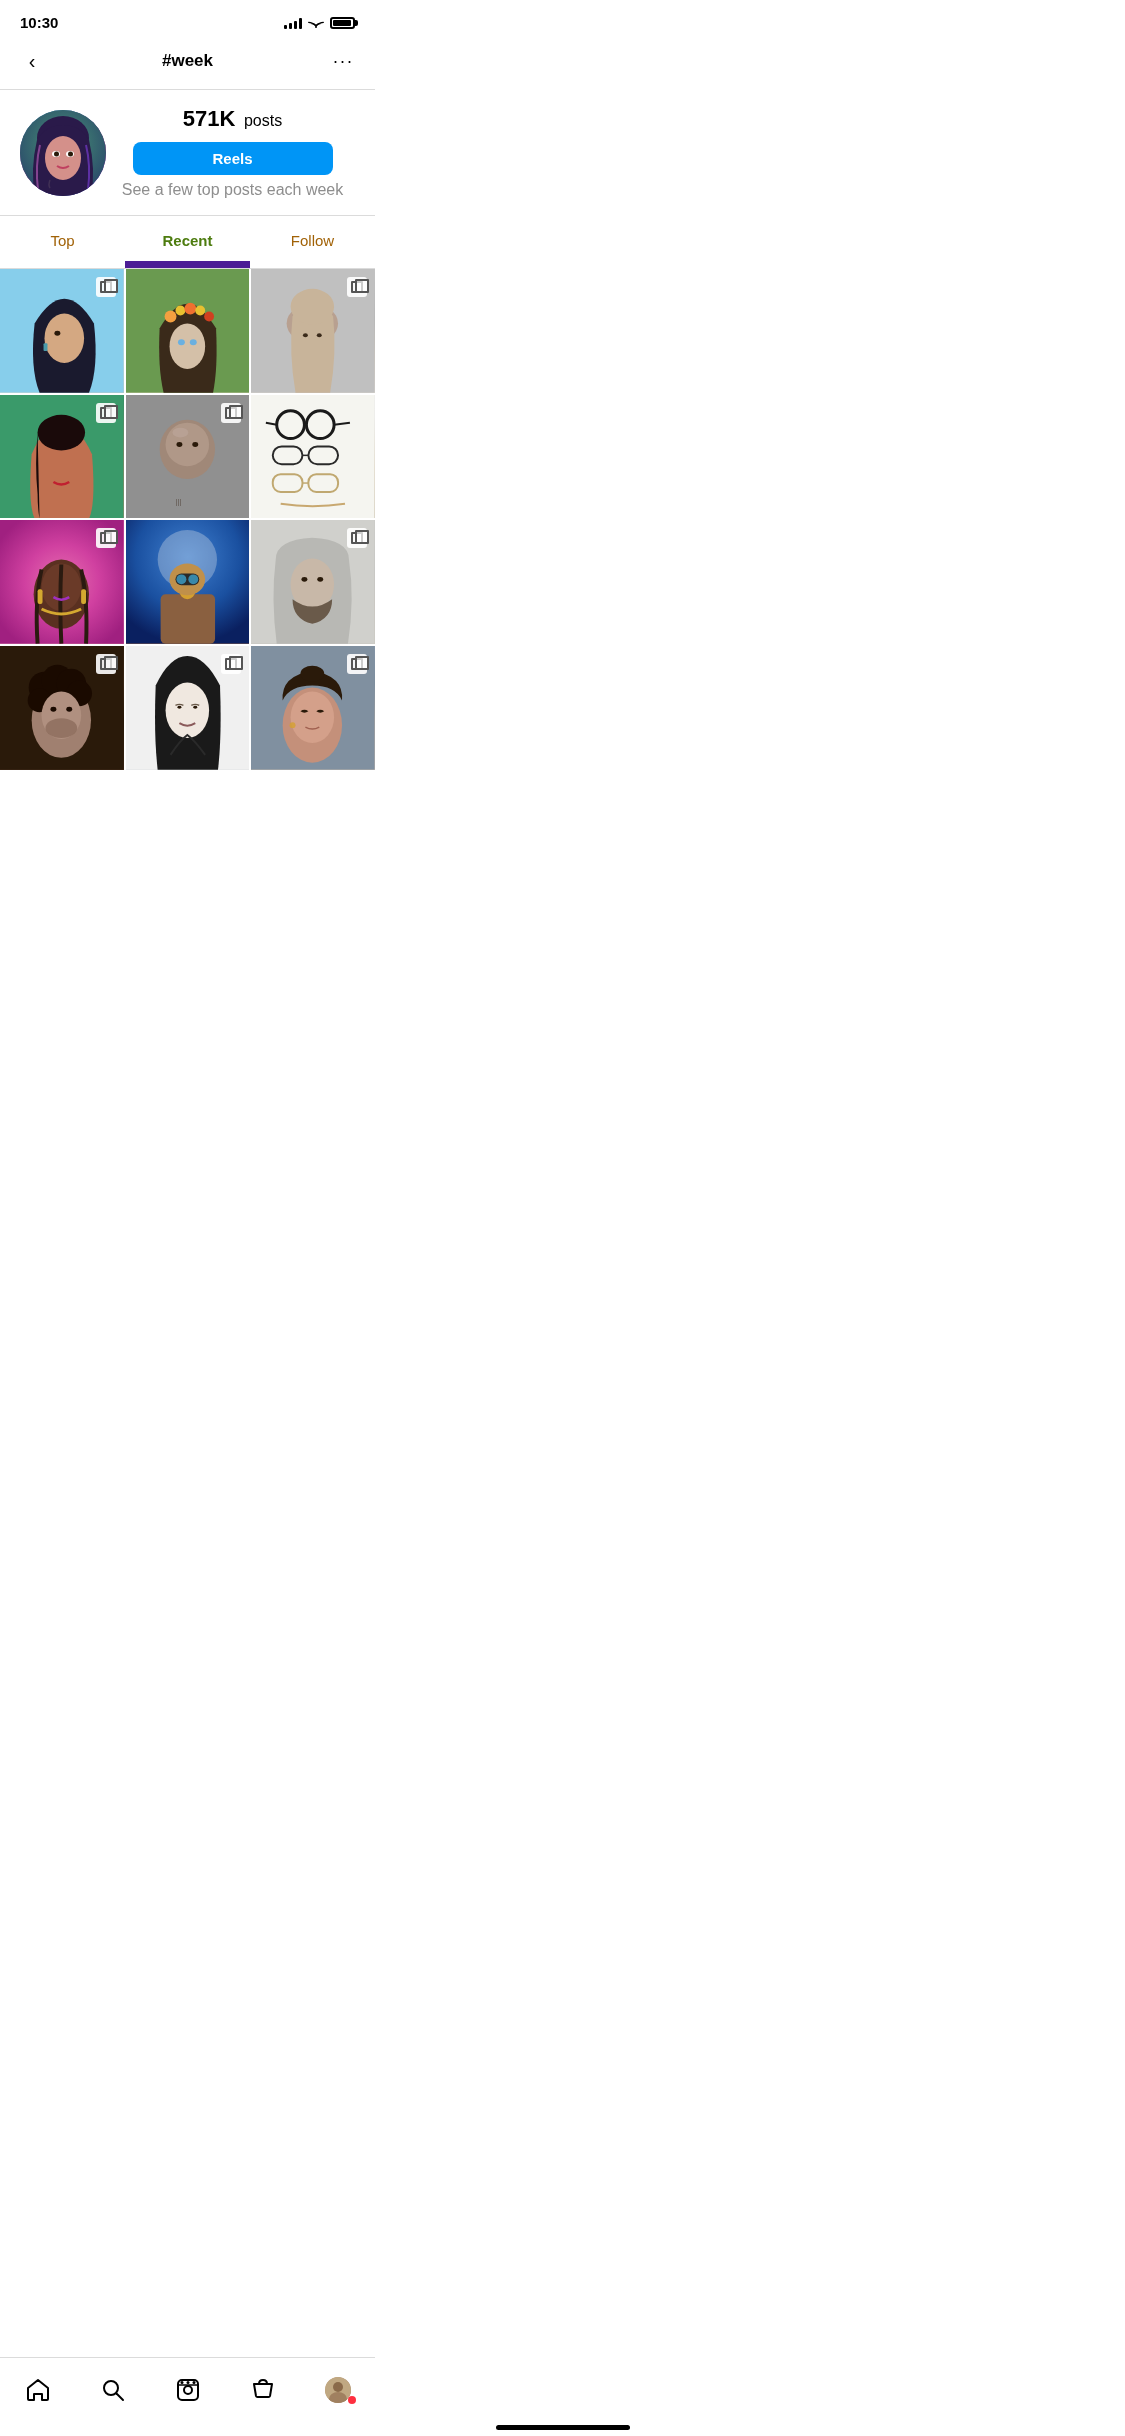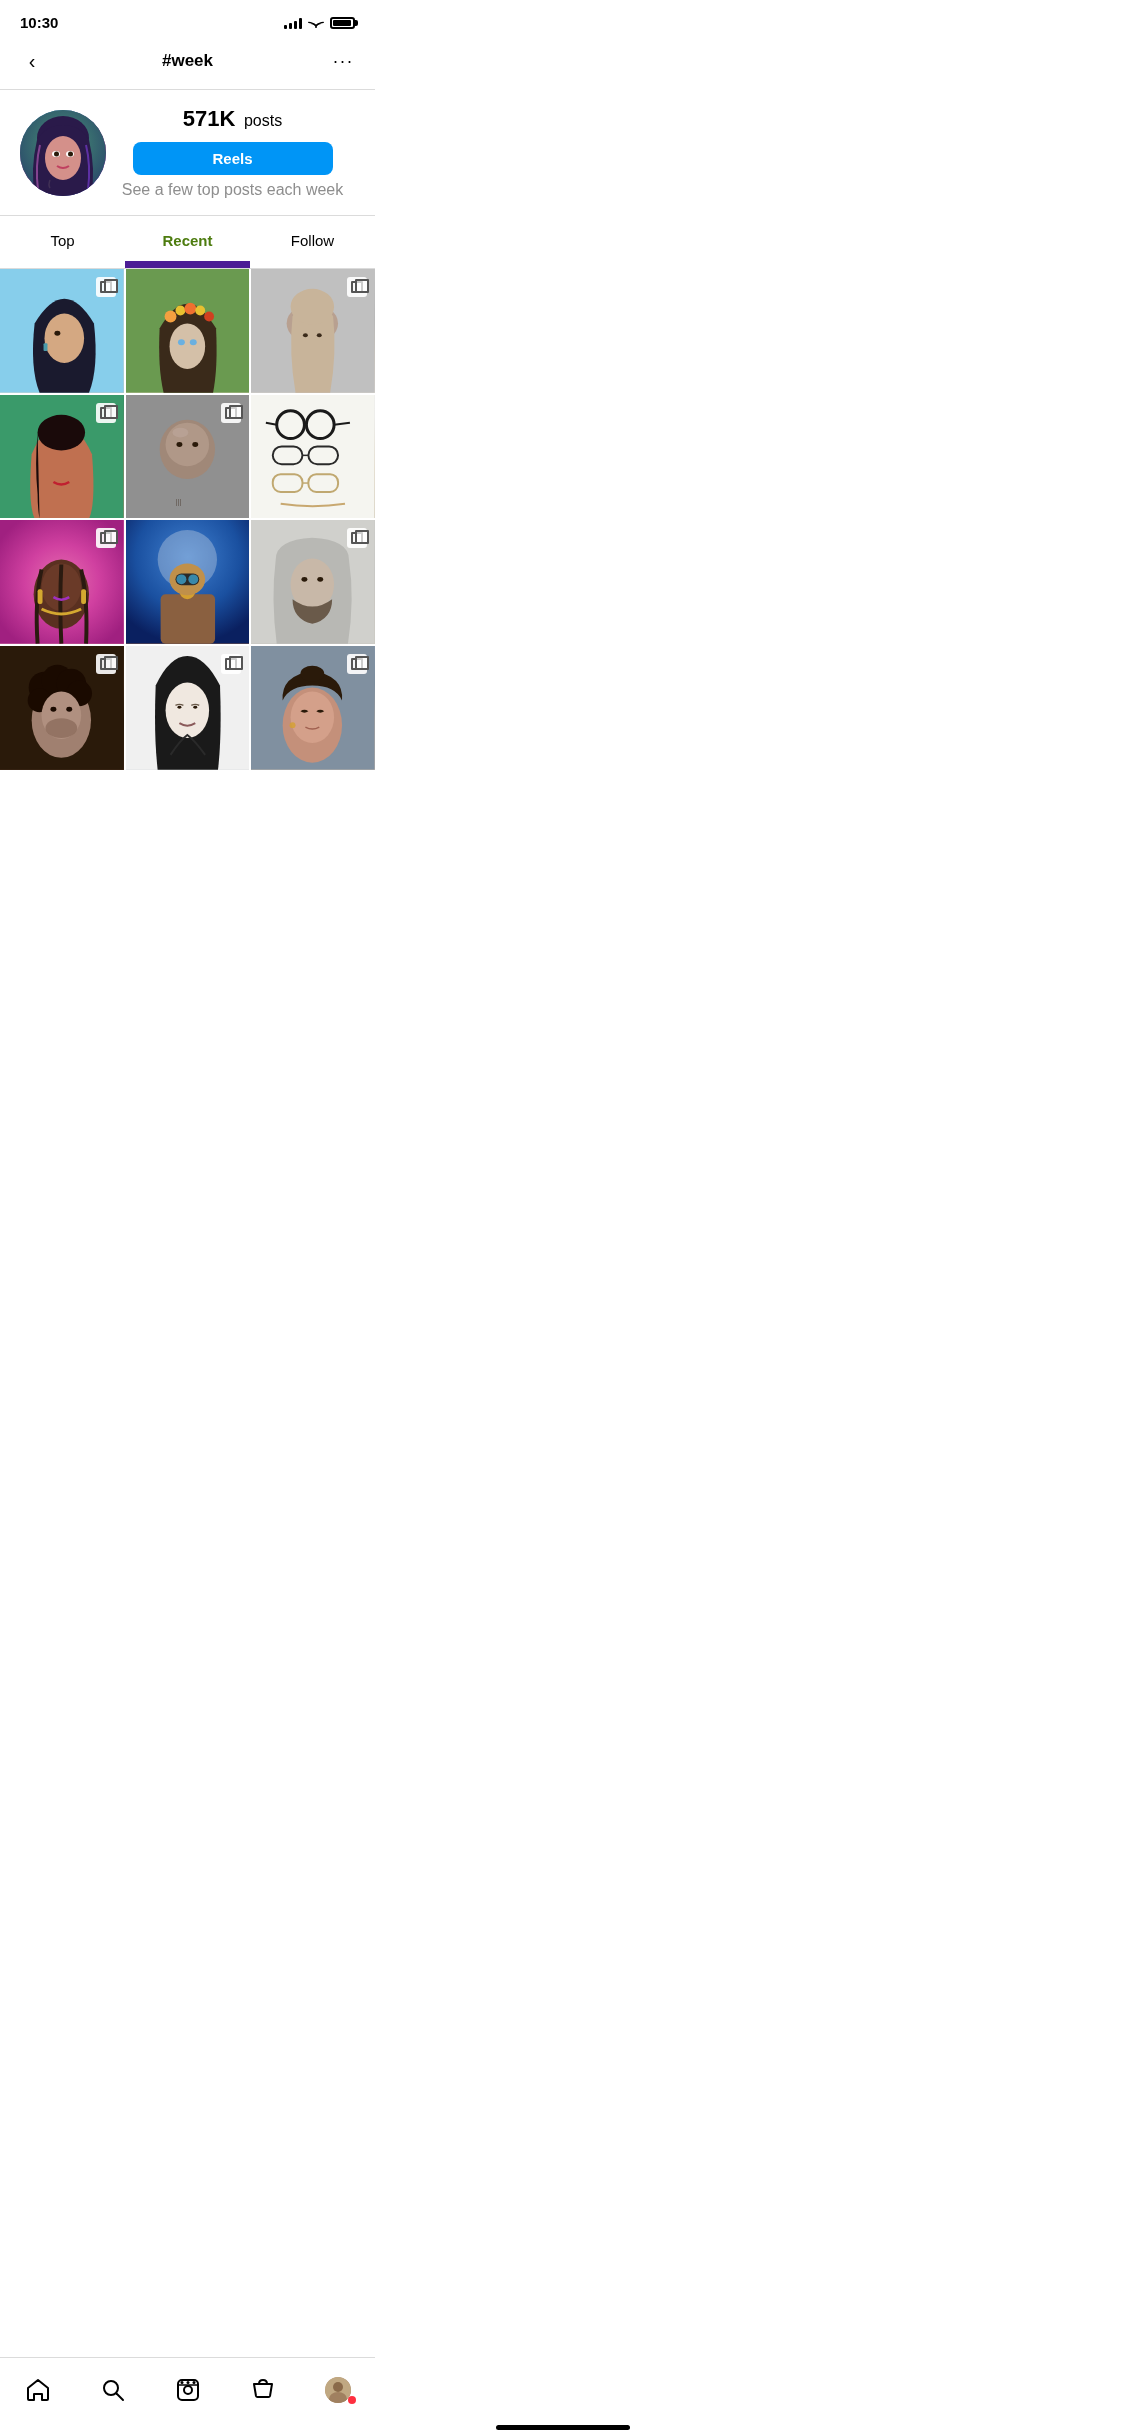--- a/index.html
+++ b/index.html
@@ -186,21 +186,21 @@
       display: flex;
       border-bottom: 1px solid #dbdbdb;
       margin-top: 4px;
     }
     .tab {
       flex: 1;
       text-align: center;
       padding: 12px 0;
       font-size: 15px;
       font-weight: 400;
-      color: #000000;
+      color: #a16207;
       cursor: pointer;
       border-bottom: 2px solid transparent;
     }
     .tab.active {
       font-weight: 700;
       color: #4d7c0f;
       border-bottom: 7px solid #4c1d95;
     }
 
     

